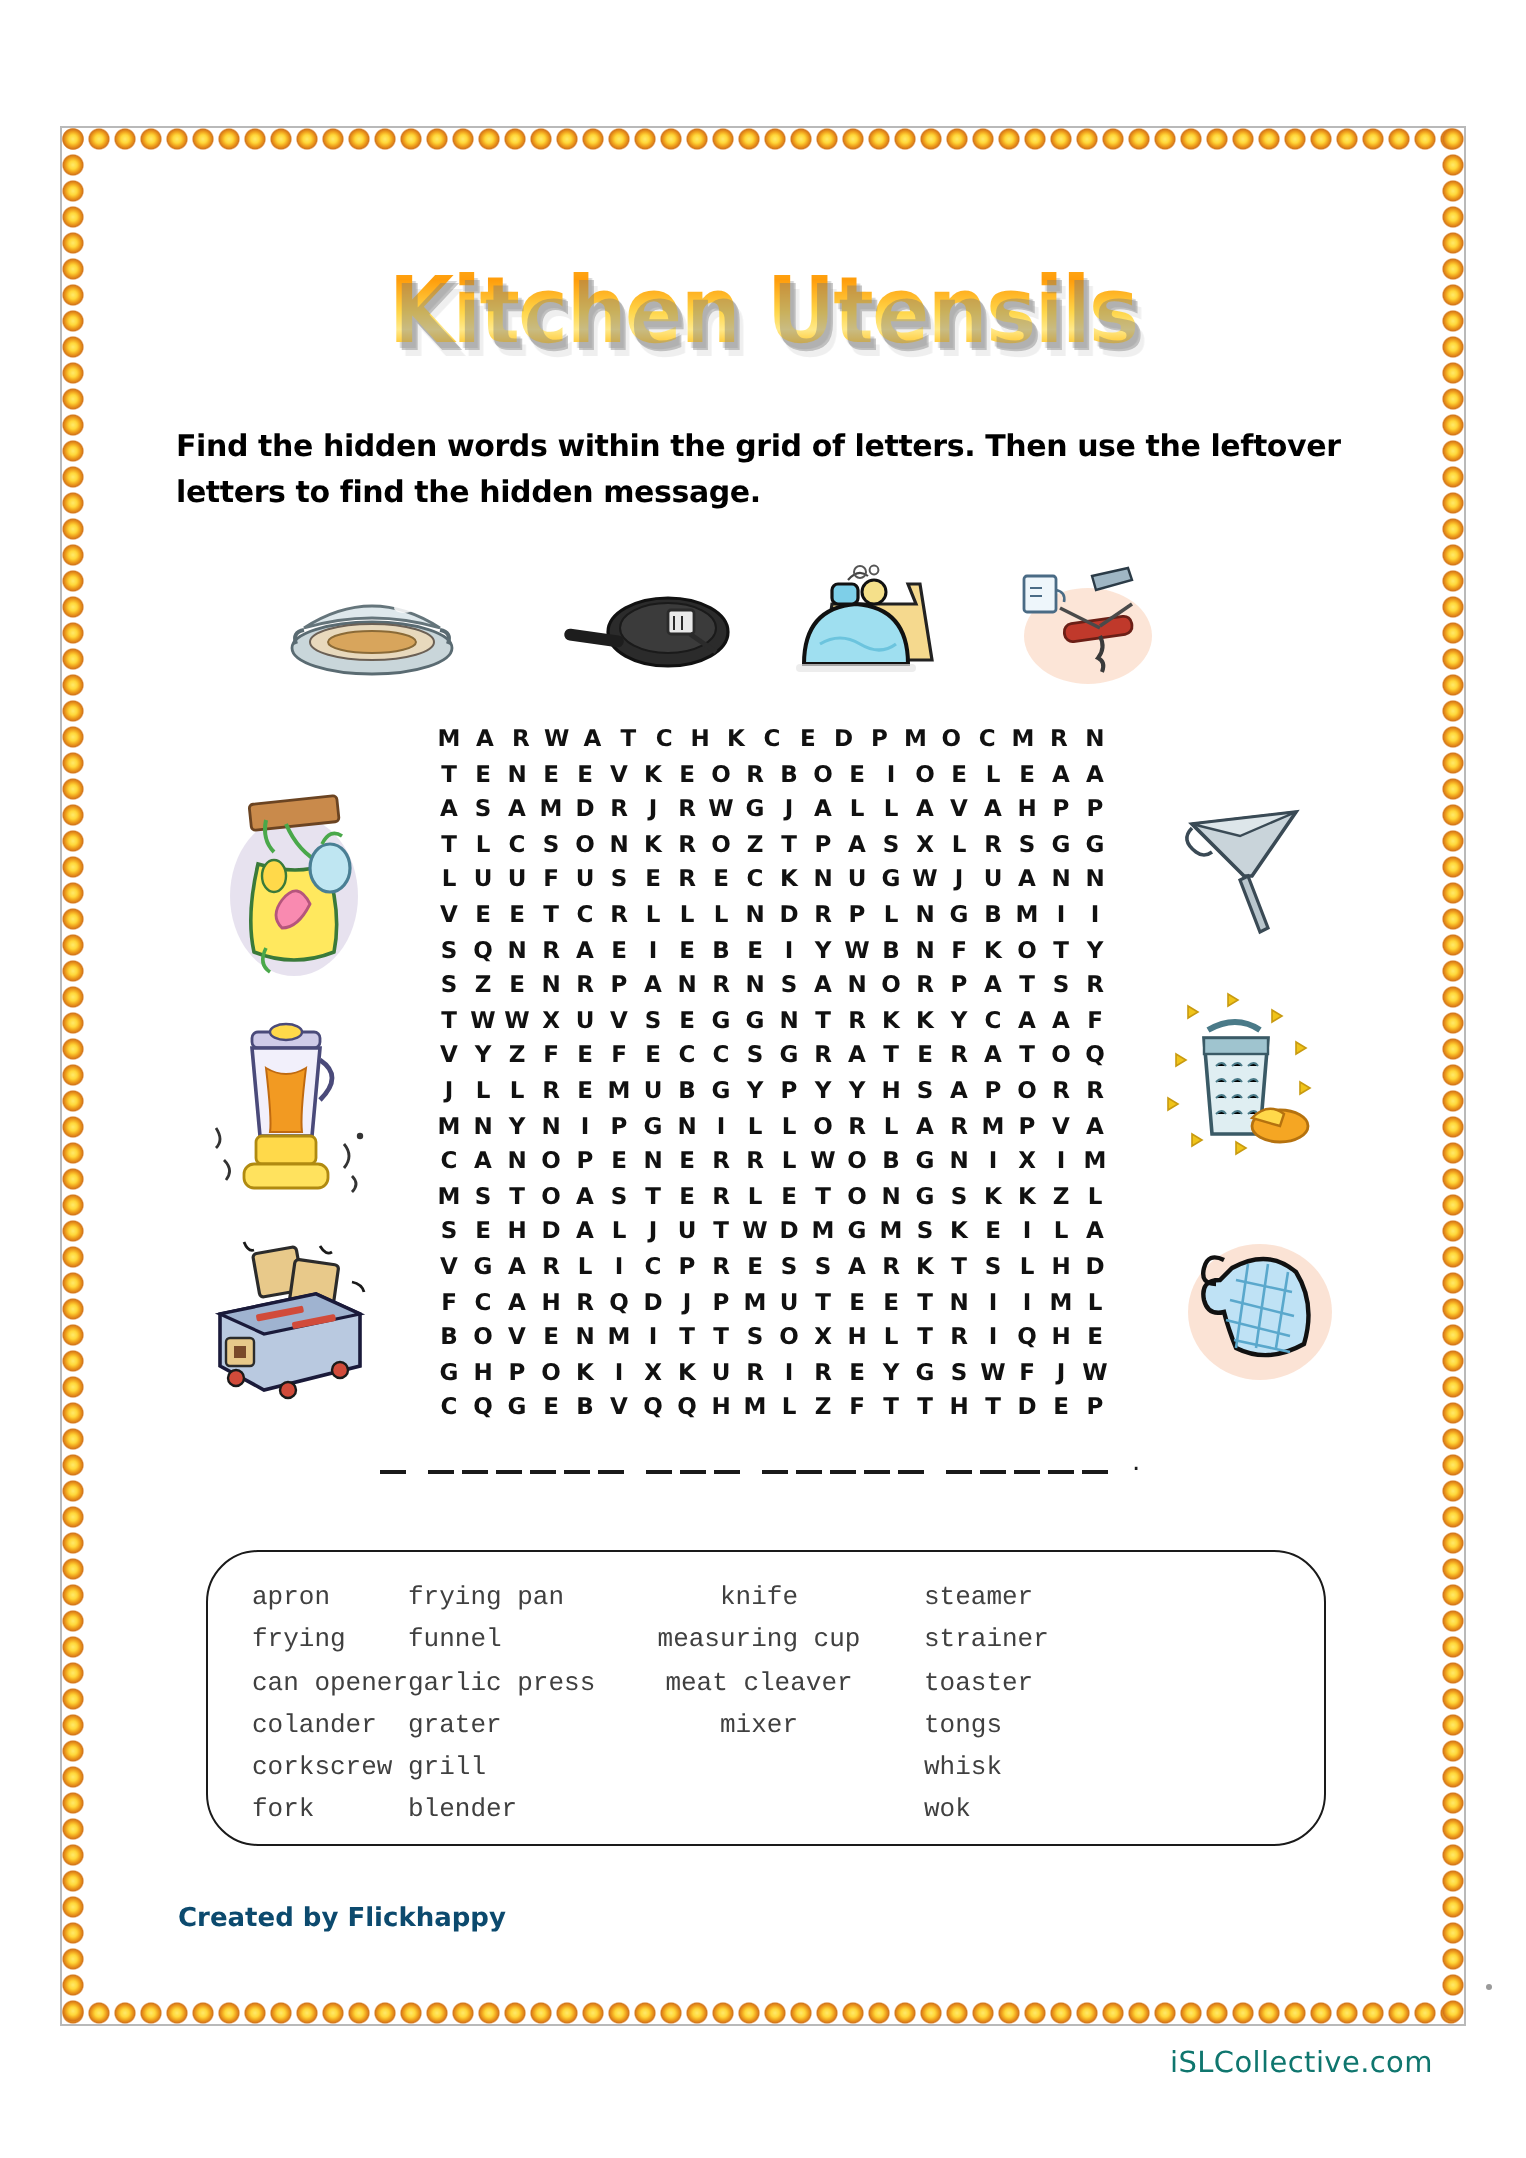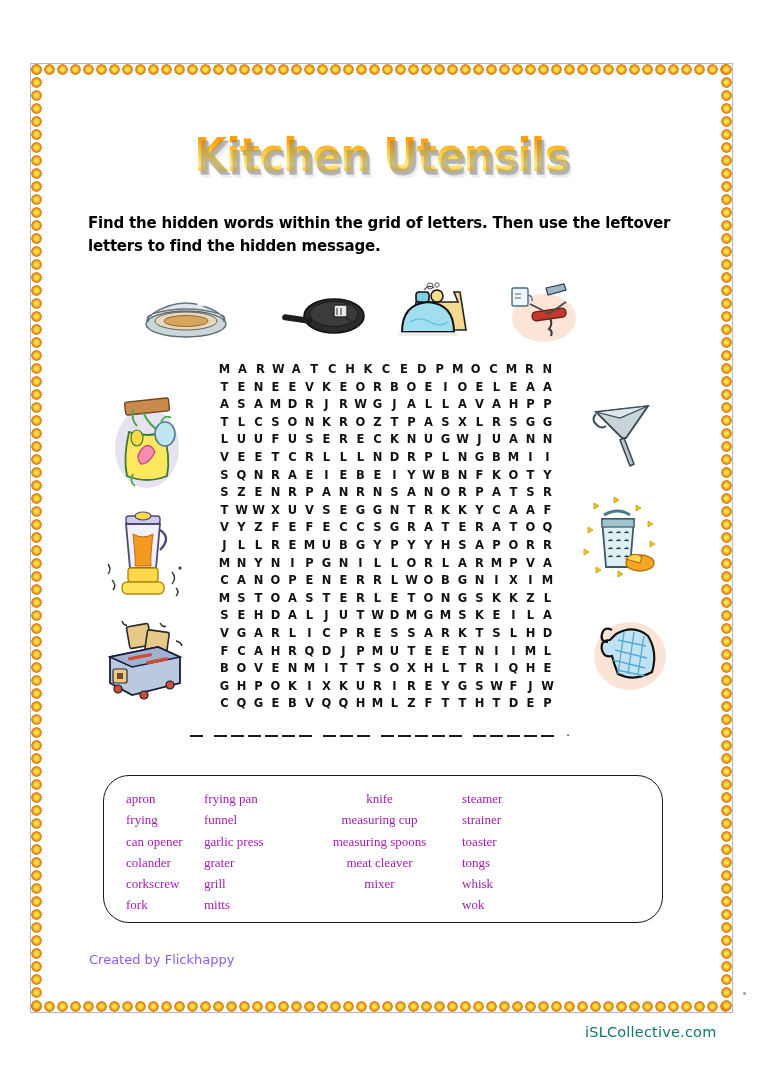--- a/index.html
+++ b/index.html
@@ -147,41 +147,41 @@
     width: 560px;
     height: 148px;
     box-sizing: border-box;
     border: 1.6px solid #1a1a1a;
     border-radius: 26px;
     background: #ffffff;
     display: flex;
     padding: 12px 0 0 22px;
   }
   .wb-col {
-    font-family: Liberation Serif, serif;
+    font-family: Liberation Mono, monospace;
     font-size: 13px;
-    color: #a21caf;
+    color: #404040;
     line-height: 21.3px;
   }
   .wb-col div { white-space: nowrap; }
   .wb-c1 { width: 78px; }
   .wb-c2 { width: 93px; }
   .wb-c3 { width: 165px; text-align: center; }
   .wb-c4 { width: 114px; }
   .wb-c5 { width: 80px; }
 
   
   .credit {
     position: absolute;
     left: 89px;
     top: 952px;
     font-family: "DejaVu Sans", sans-serif;
     font-size: 13px;
-    font-weight: normal;
-    color: #8b5cf6;
+    font-weight: bold;
+    color: #0c4a6e;
   }
   .watermark {
     position: absolute;
     left: 585px;
     top: 1024px;
     font-family: "DejaVu Sans", sans-serif;
     font-size: 14.5px;
     color: #0f766e;
     letter-spacing: 0.2px;
   }
@@ -846,26 +846,25 @@
         <div>colander</div>
         <div>corkscrew</div>
         <div>fork</div>
       </div>
     <div class="wb-col wb-c2">
         <div>frying pan</div>
         <div>funnel</div>
         <div>garlic press</div>
         <div>grater</div>
         <div>grill</div>
-        <div>mitts</div>
+        <div>blender</div>
       </div>
     <div class="wb-col wb-c3">
         <div>knife</div>
         <div>measuring cup</div>
-        <div>measuring spoons</div>
         <div>meat cleaver</div>
         <div>mixer</div>
       </div>
     <div class="wb-col wb-c5">
         <div>steamer</div>
         <div>strainer</div>
         <div>toaster</div>
         <div>tongs</div>
         <div>whisk</div>
         <div>wok</div>

